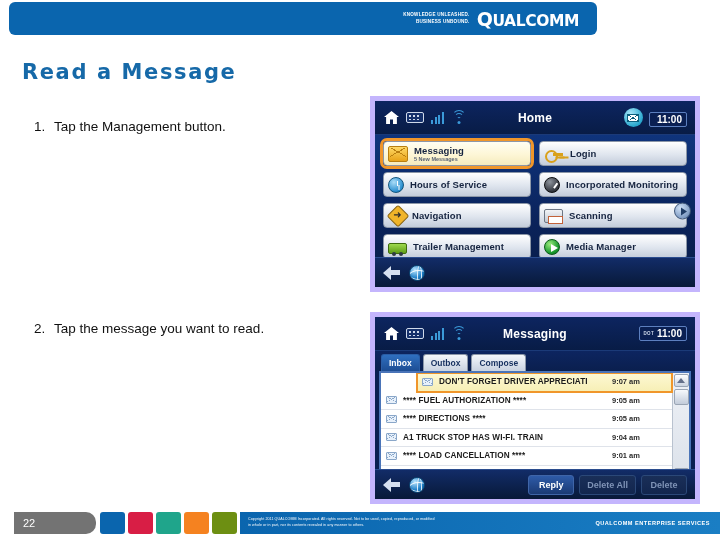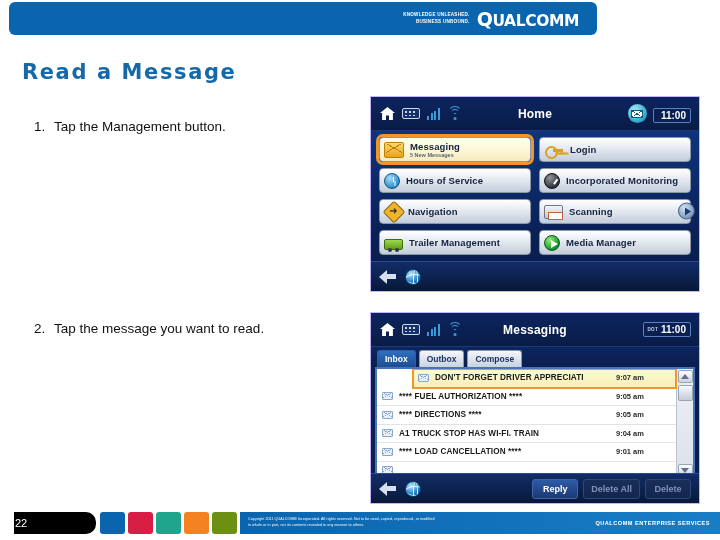--- a/index.html
+++ b/index.html
@@ -48,21 +48,21 @@
     display:flex;
   }
   .step .num { width:20px; flex:none; }
   .step.s1 { left:34px; top:118px; width:300px; }
   .step.s2 { left:34px; top:320px; width:300px; }
 
   
   .device {
     position:absolute;
     background:#0a1f52;
-    border:1px solid #c4b5fd;
+    border:5px solid #c4b5fd;
     overflow:hidden;
   }
   .dev1 { left:370px; top:96px;  width:330px; height:196px; }
   .dev2 { left:370px; top:312px; width:330px; height:192px; }
 
   
   .statusbar {
     height:34px; width:100%;
     background:linear-gradient(#0d2560,#081c46);
     display:flex; align-items:center;
@@ -366,23 +366,23 @@
     width:15px; height:16px; margin-top:2px;
     background:linear-gradient(#f7f9fc,#c3ccda);
     border:1px solid #9aa5b4; border-radius:2px;
   }
   .sc-spacer { flex:1; }
 
   
   .footer { position:absolute; left:0; bottom:0; width:720px; height:32px; }
   .pagenum {
     position:absolute; left:14px; top:4px; width:82px; height:22px;
-    background:#000000; border-radius:0 10px 10px 0;
+    background:#737373; border-radius:0 10px 10px 0;
     color:#ffffff; font-size:11px;
-    display:flex; align-items:center; padding-left:1px;
+    display:flex; align-items:center; padding-left:9px;
   }
   .sq-row { position:absolute; left:100px; top:4px; display:flex; gap:3px; }
   .sq { width:25px; height:22px; border-radius:3px; }
   .foot-bar {
     position:absolute; left:240px; top:4px; right:0; height:22px;
     background:linear-gradient(90deg,#0a65ae,#1a7ec4);
     display:flex; align-items:center; justify-content:space-between;
     padding:0 10px 0 8px;
   }
   .copyright {

